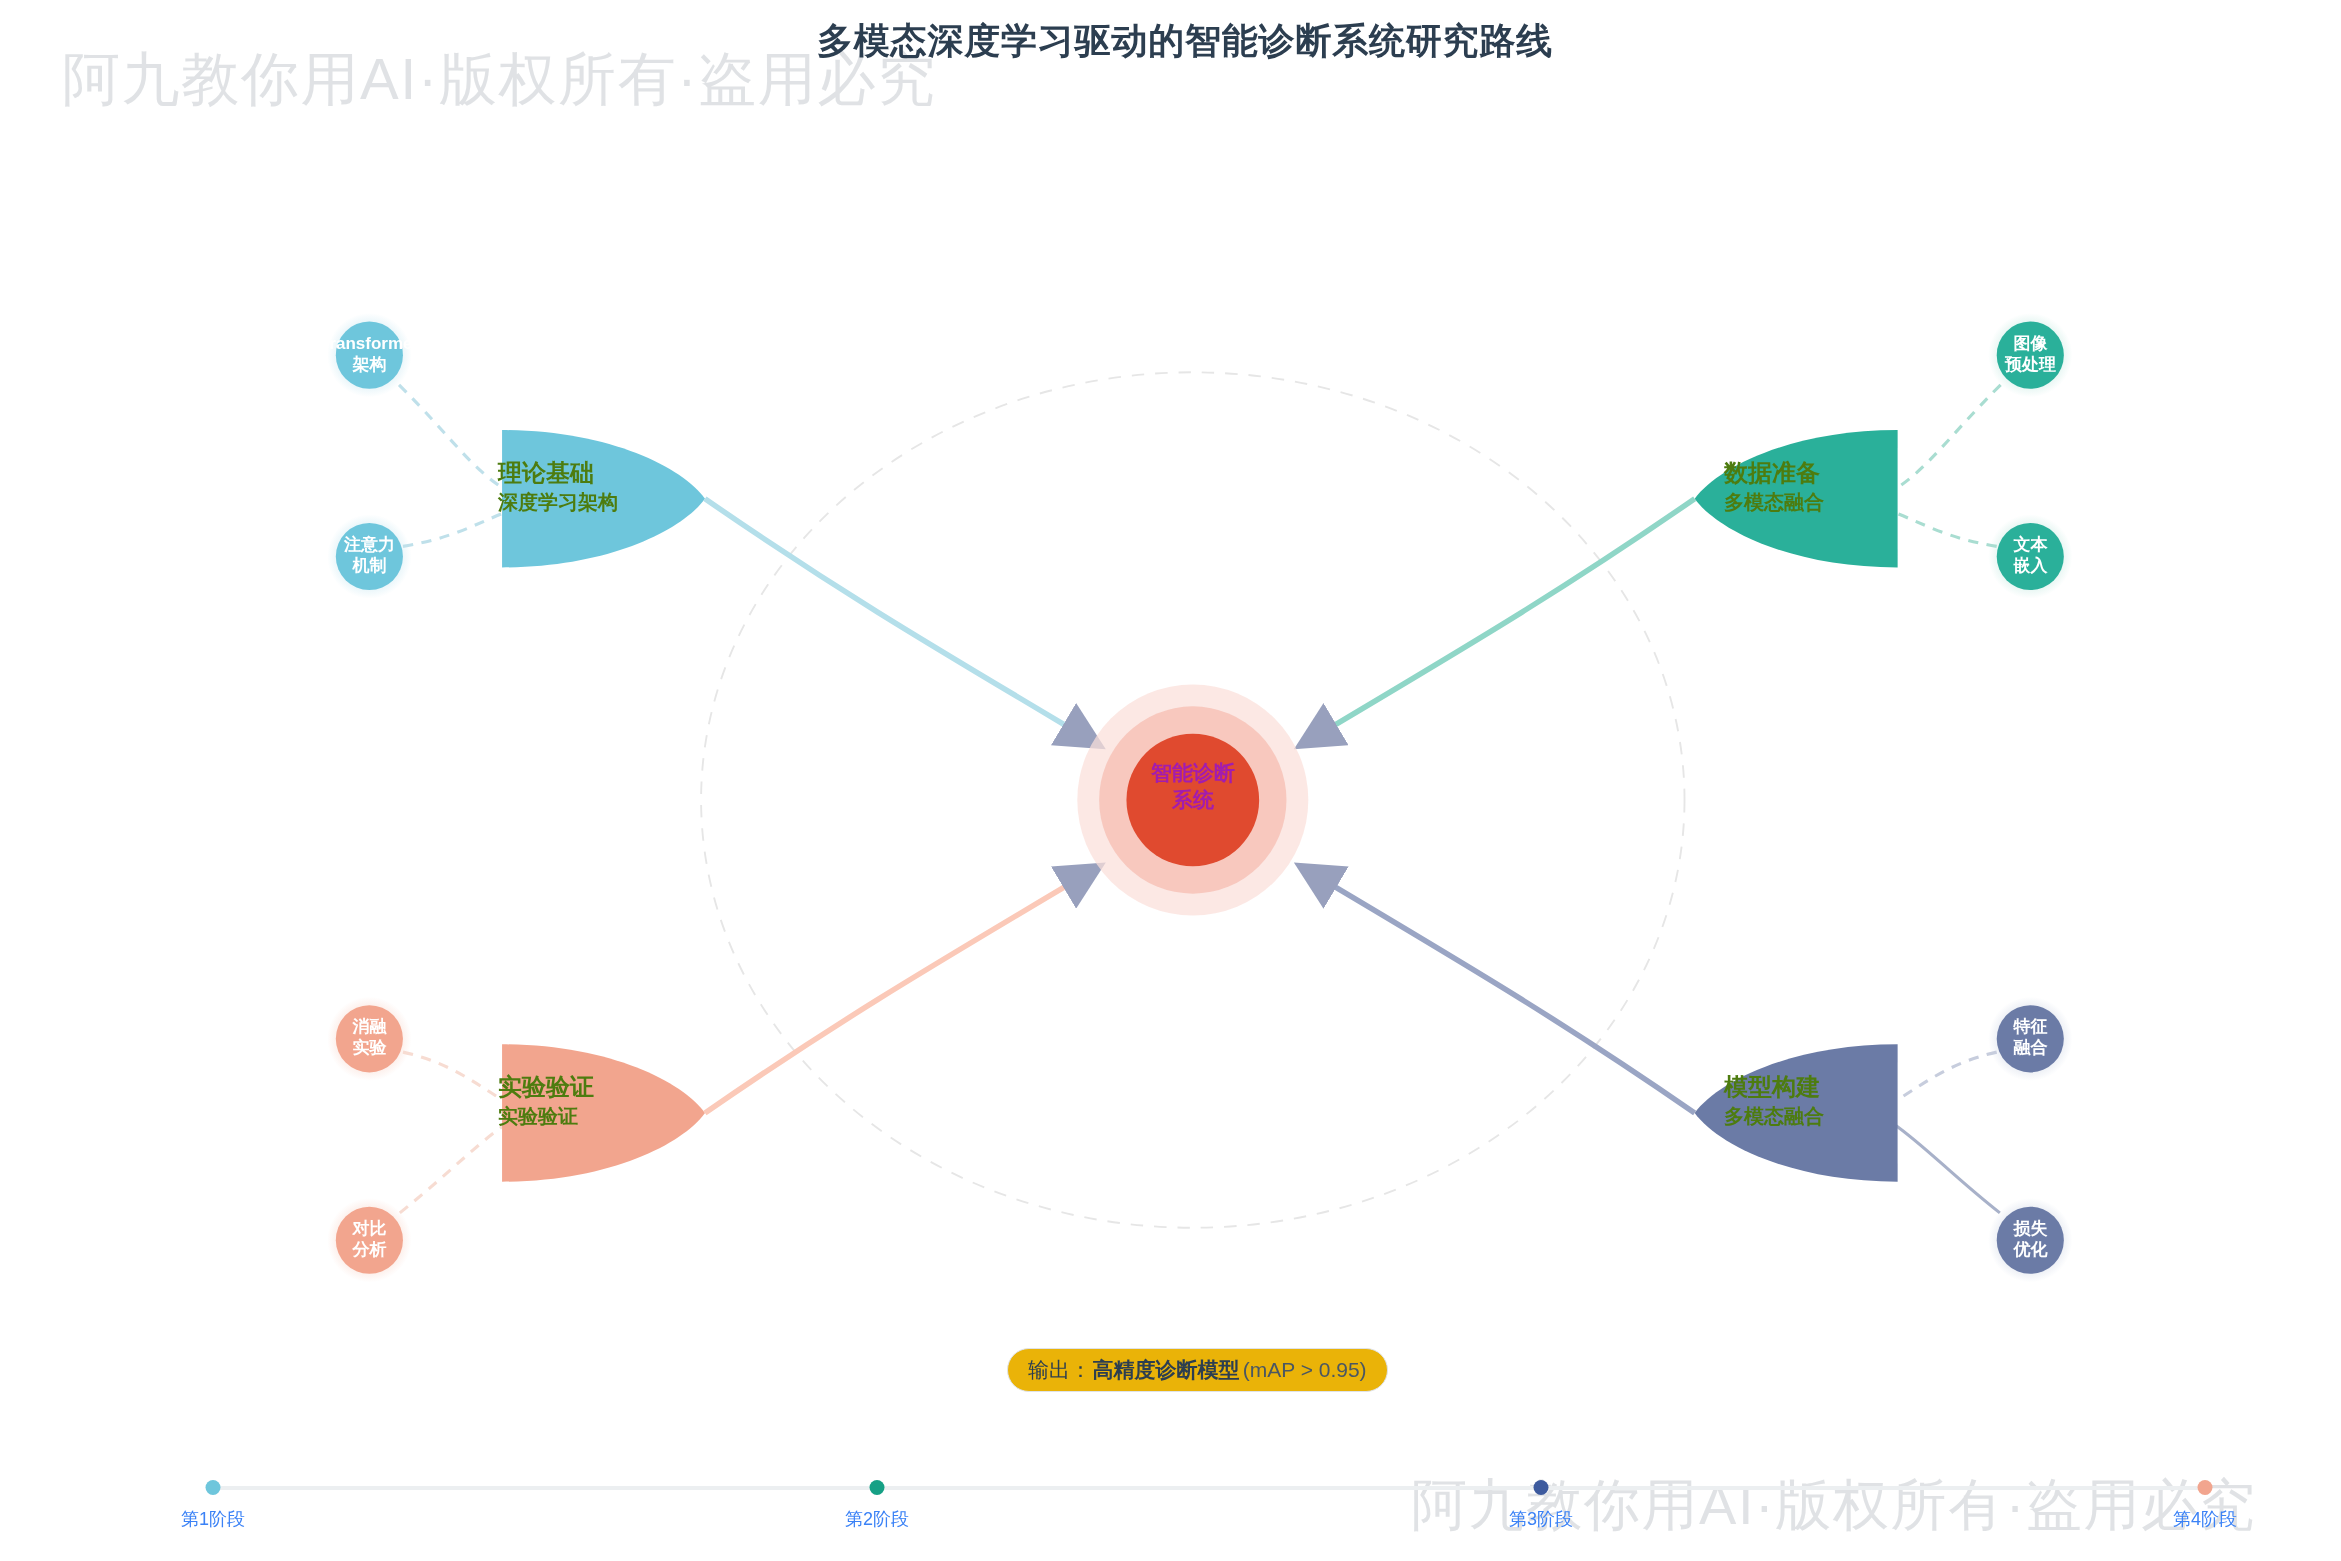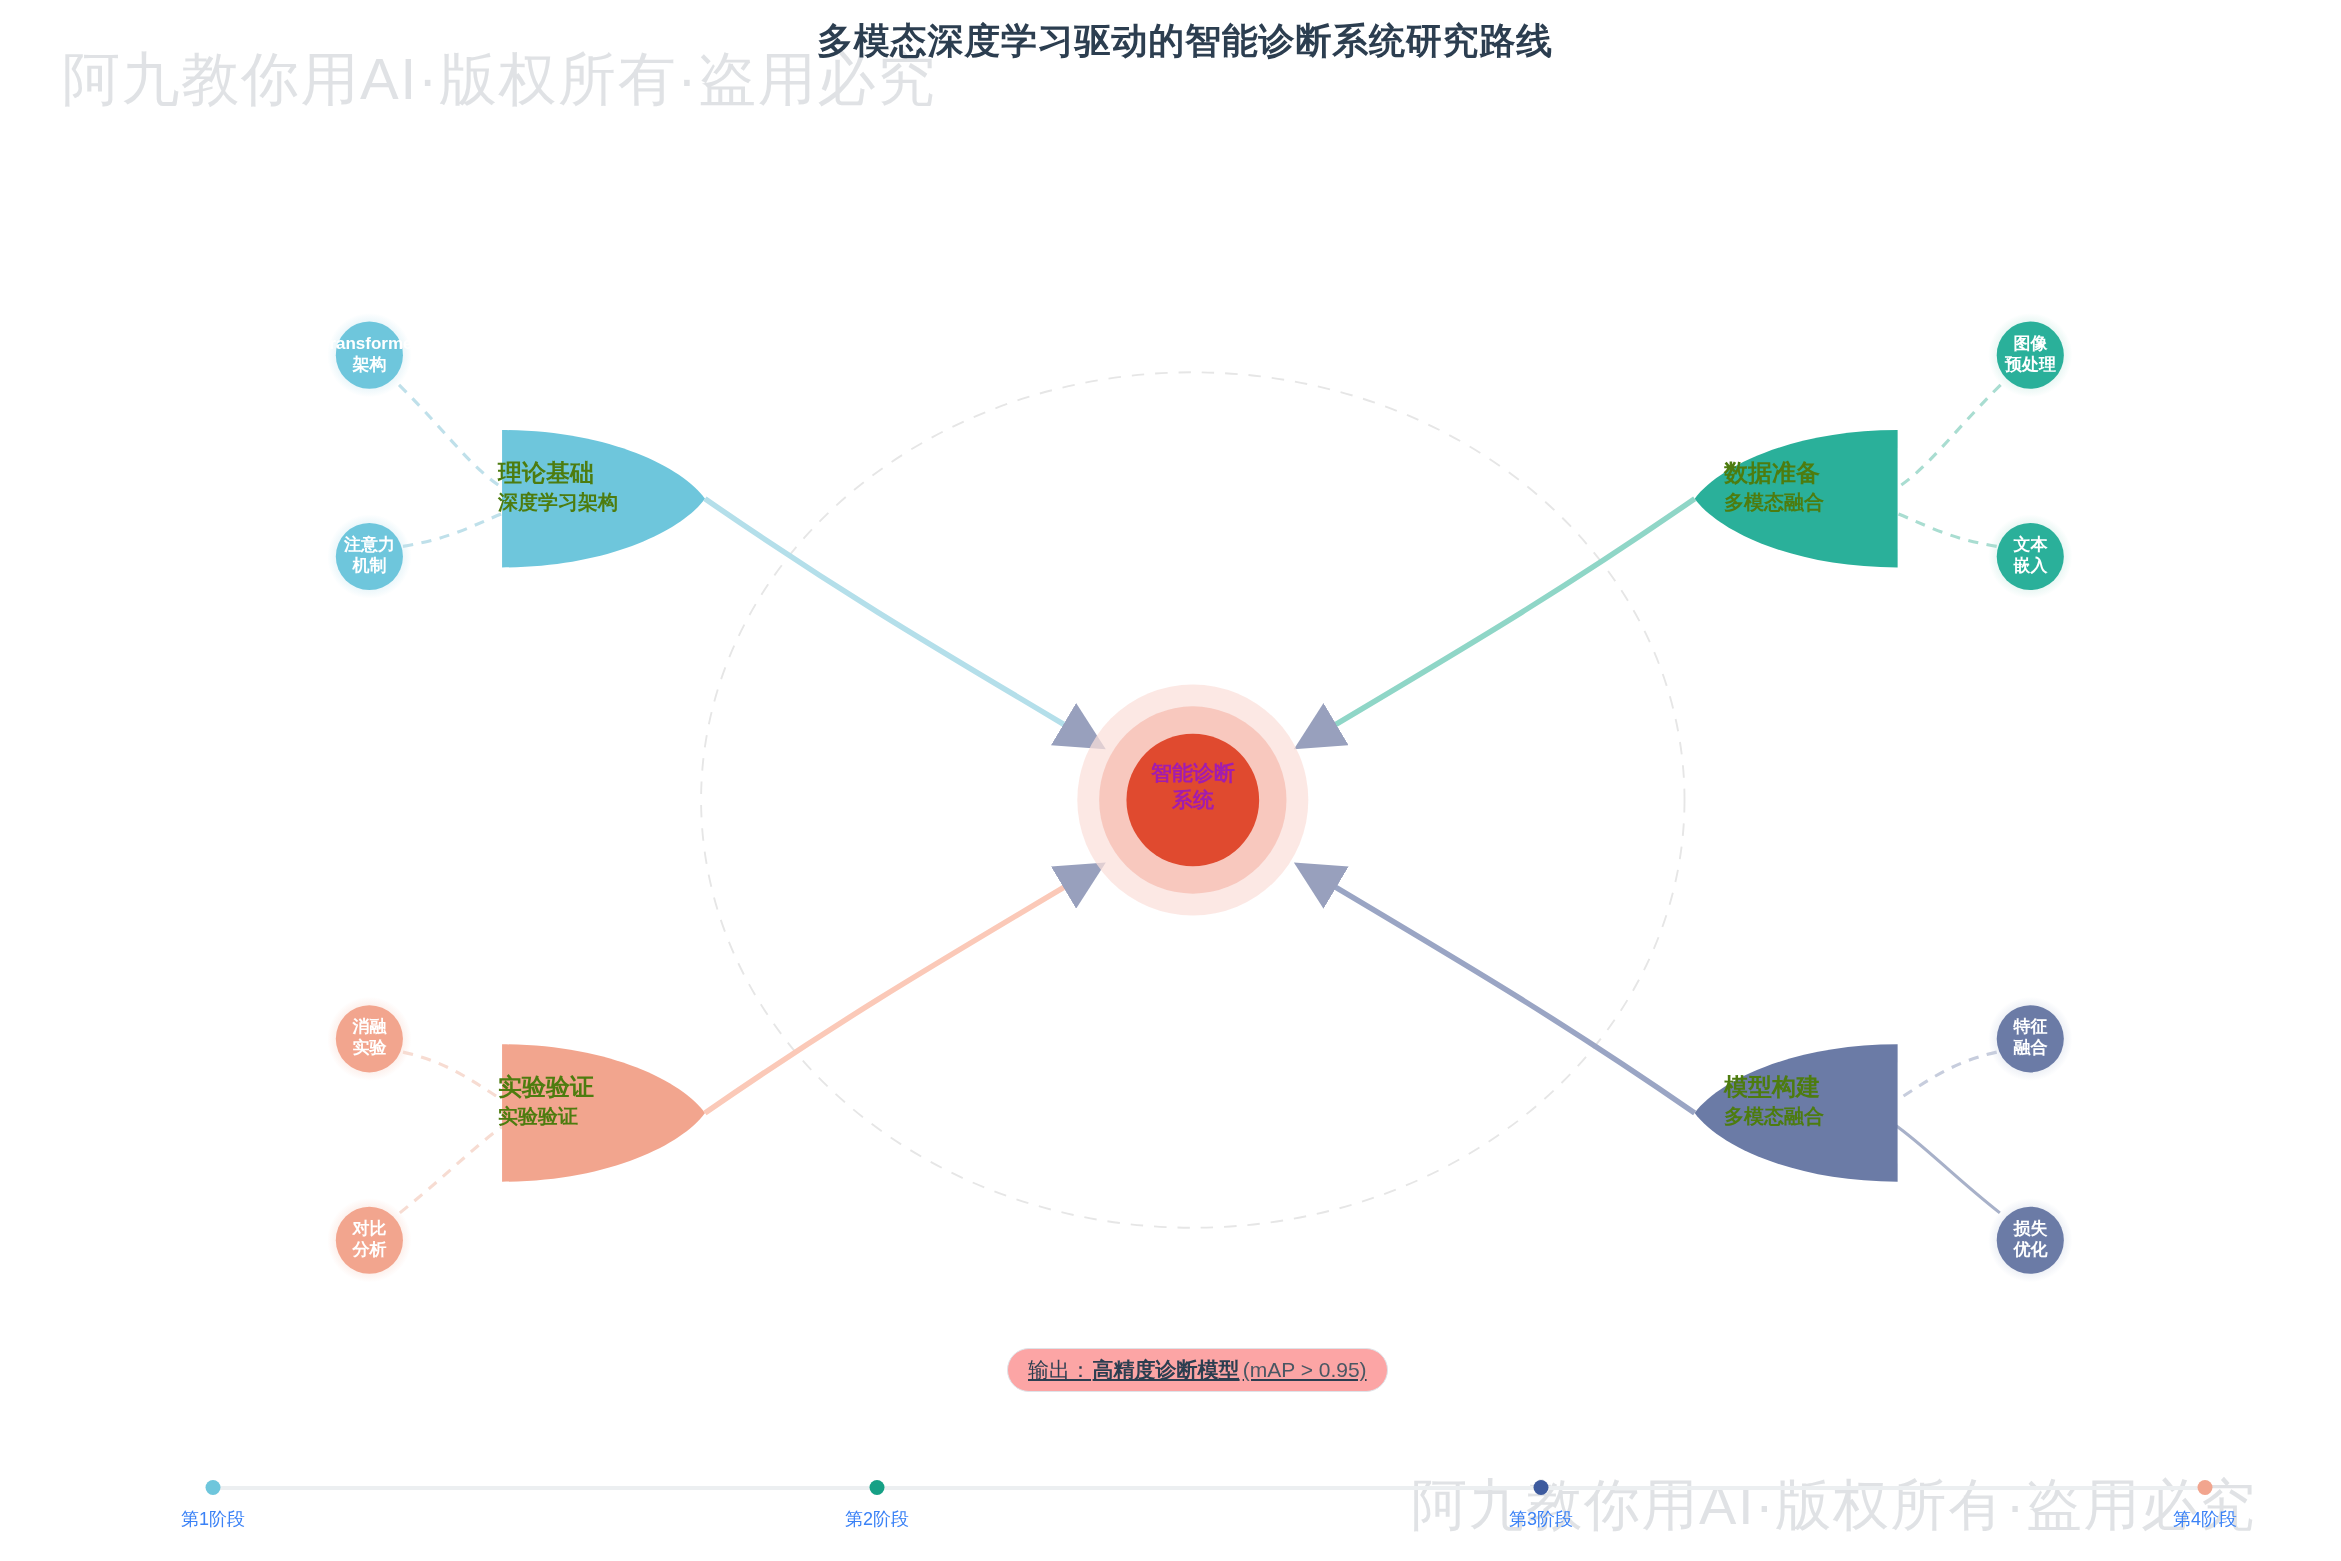--- a/index.html
+++ b/index.html
@@ -74,26 +74,25 @@
 
   
   .output-pill{
     position:absolute;
     left:993px;top:1348px;
     height:44px;
     padding:16px 20px;
     display:flex;align-items:center;justify-content:center;
     border:1.2px solid #dfe3e8;
     border-radius:23.4px;
-    background:#fca5a5;
+    background:#eab308;
     font-size:21px;
     color:#2c3e50;
     white-space:nowrap;
     box-sizing:border-box;
-    text-decoration:underline;
   }
   .output-pill .ov{font-weight:bold;margin-left:1.6px;text-align:center;}
   .output-pill .om{color:#4a5763;margin-left:3.1px;}
 
   
   .tl-line{
     position:absolute;
     left:199px;top:1486px;
     width:1992px;height:3.9px;
     background:#eceff1;

